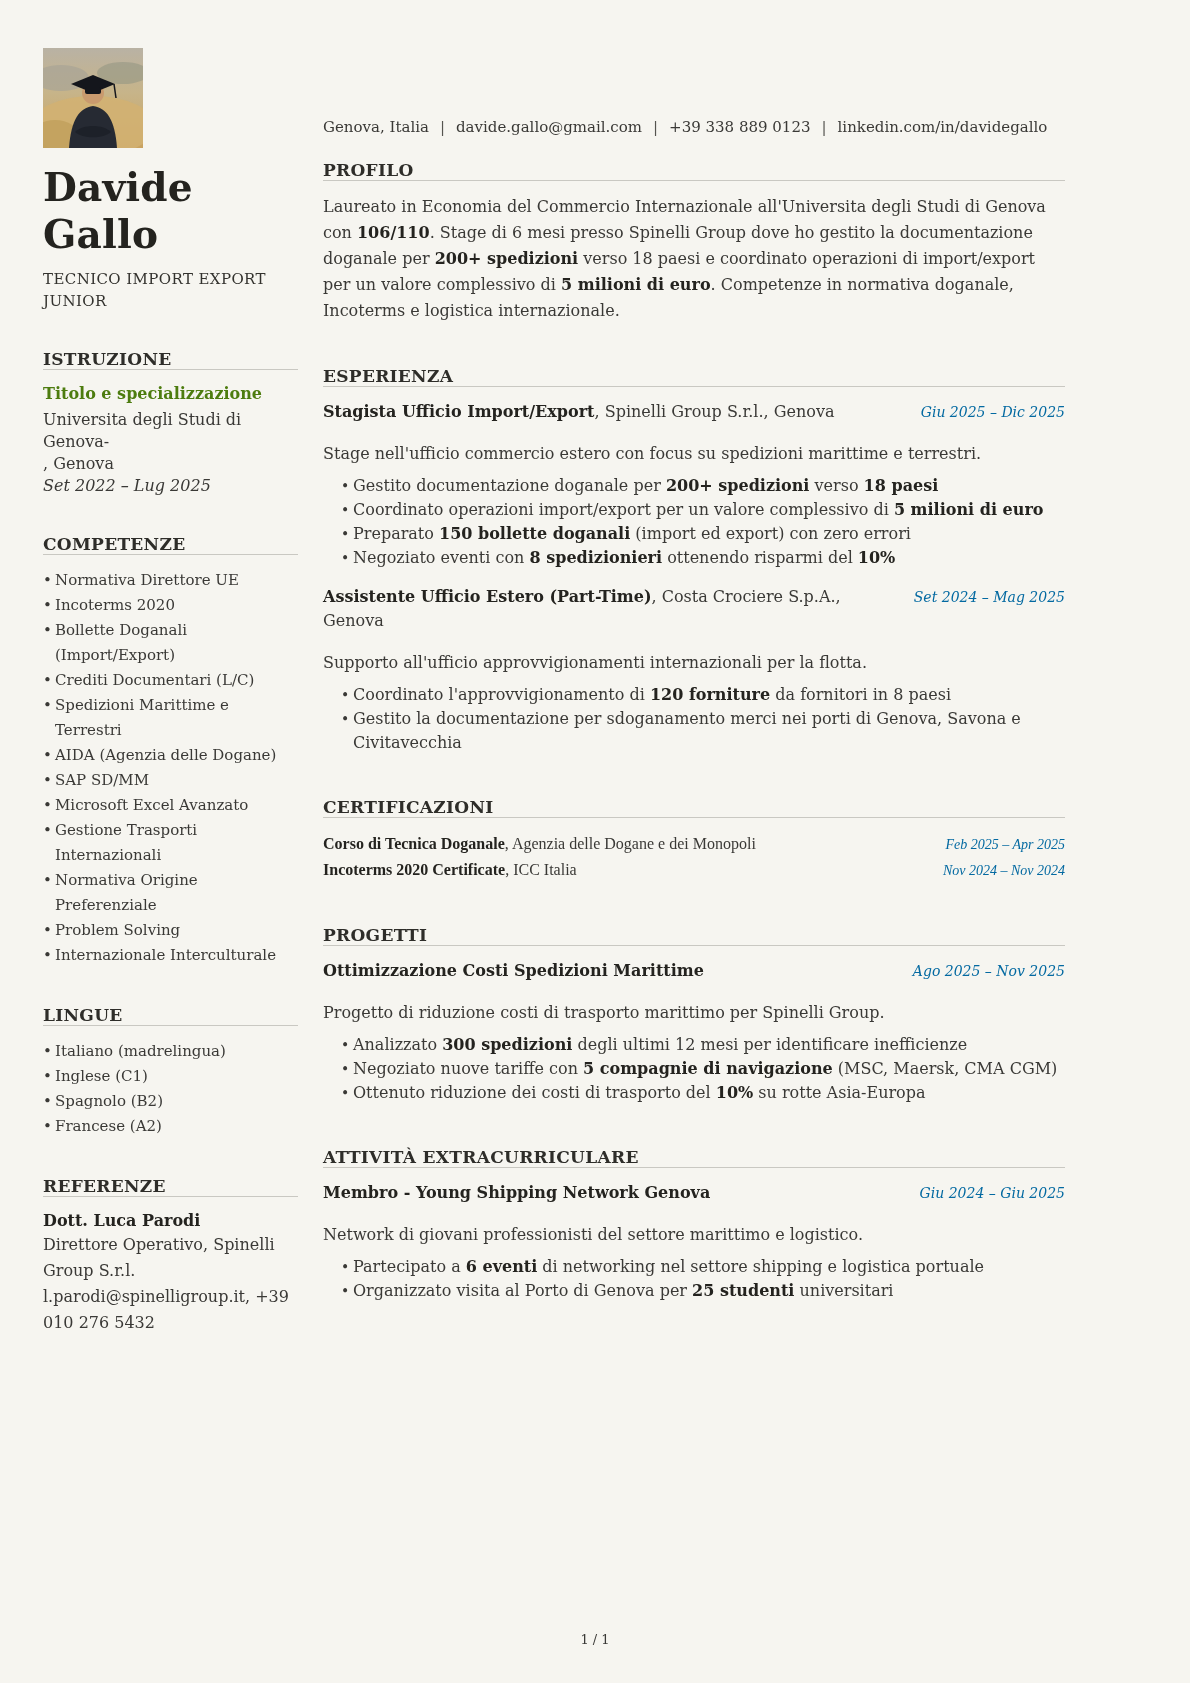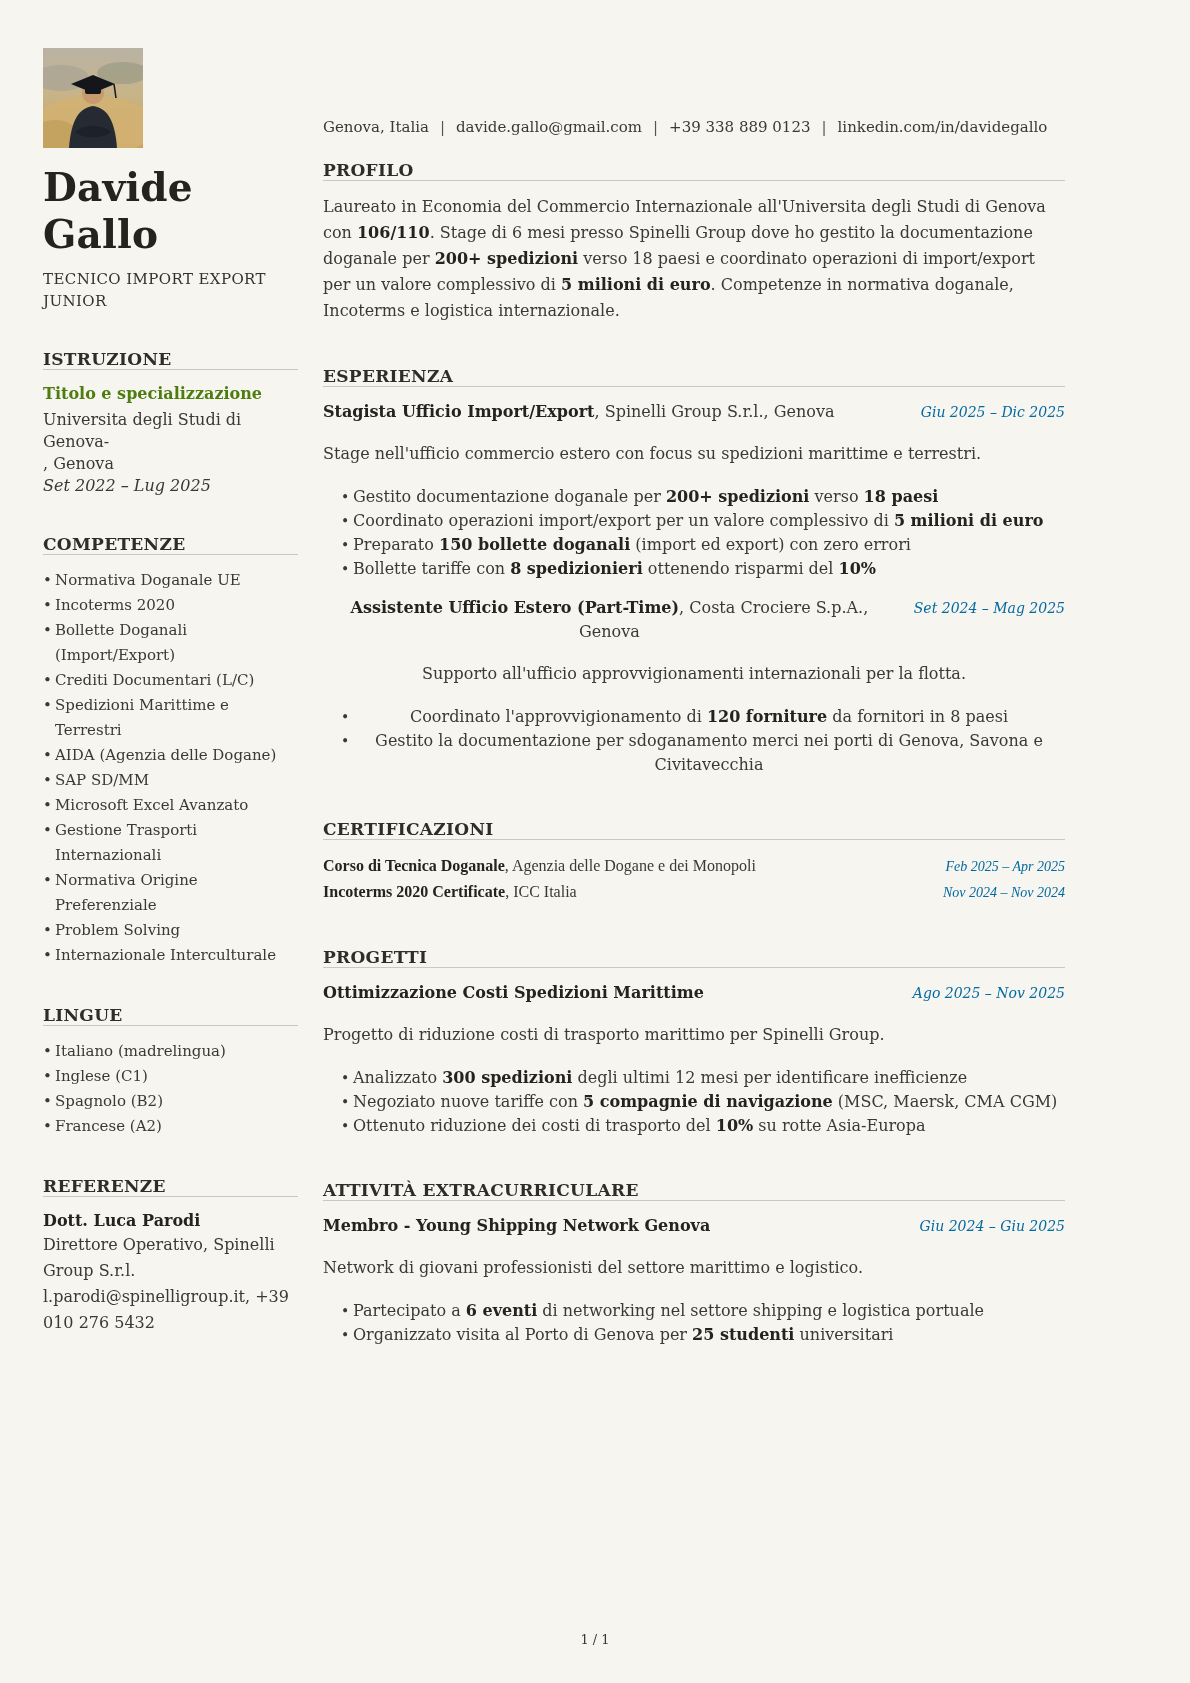--- a/index.html
+++ b/index.html
@@ -40,26 +40,26 @@
   .contact { margin-top:73px; font-size:15px; line-height:20px; white-space:nowrap; }
   .contact .sep { margin:0 11px; color:#55544f; }
 
   .main-sec { margin-top:0; }
   .main-sec.profile { margin-top:23px; }
   .main-sec + .main-sec, .main-sec.gap { margin-top:42px; }
   .profile-text { font-size:16px; line-height:26px; }
   b { font-weight:700; color:#24231f; }
   .bold { font-weight:700; color:#24231f; }
 
-  .item + .item { margin-top:15px;text-align:center; }
+  .item + .item { margin-top:15px; }
   .item-head { display:flex; justify-content:space-between; align-items:baseline; }
   .item-title-line { font-size:16px; line-height:24px; }
   .date { font-size:14px; font-style:italic; white-space:nowrap; margin-left:18px; color:#0369a1; }
   .summary { font-size:16px; line-height:24px; margin-top:18px; }
-  .bullets { margin-top:19px; }
+  .bullets { margin-top:8px; }
   .bullet { font-size:16px; line-height:24px; padding-left:30px; position:relative; }
   .bullet::before { content:"•"; position:absolute; left:18px; top:0; font-size:14px; }
 
   .cert-row { display:flex; justify-content:space-between; align-items:baseline;font-family:Liberation Serif, serif; }
   .cert-row .item-title-line { line-height:26px; }
 
   .footer {
     position:absolute; left:0; right:0; bottom:36px;
     text-align:center; font-size:13px; color:#3a3936;
   }
@@ -102,21 +102,21 @@
         <h2 class="sec-head">ISTRUZIONE</h2>
         <div class="edu-degree">Titolo e specializzazione</div>
         <div class="edu-school">Universita degli Studi di Genova-</div>
         <div class="edu-school">, Genova</div>
         <div class="edu-dates">Set 2022 – Lug 2025</div>
       </section>
 
       <section class="side-sec">
         <h2 class="sec-head">COMPETENZE</h2>
         <ul class="side-list">
-          <li>Normativa Doganale UE</li>
+          <li>Normativa Direttore UE</li>
           <li>Incoterms 2020</li>
           <li>Bollette Doganali (Import/Export)</li>
           <li>Crediti Documentari (L/C)</li>
           <li>Spedizioni Marittime e Terrestri</li>
           <li>AIDA (Agenzia delle Dogane)</li>
           <li>SAP SD/MM</li>
           <li>Microsoft Excel Avanzato</li>
           <li>Gestione Trasporti Internazionali</li>
           <li>Normativa Origine Preferenziale</li>
           <li>Problem Solving</li>
@@ -159,21 +159,21 @@
         <div class="item">
           <div class="item-head">
             <div class="item-title-line"><span class="bold">Stagista Ufficio Import/Export</span><span>, Spinelli Group S.r.l., Genova</span></div>
             <span class="date">Giu 2025 – Dic 2025</span>
           </div>
           <div class="summary">Stage nell'ufficio commercio estero con focus su spedizioni marittime e terrestri.</div>
           <div class="bullets">
             <div class="bullet"><span>Gestito documentazione doganale per </span><b>200+ spedizioni</b><span> verso </span><b>18 paesi</b></div>
             <div class="bullet"><span>Coordinato operazioni import/export per un valore complessivo di </span><b>5 milioni di euro</b></div>
             <div class="bullet"><span>Preparato </span><b>150 bollette doganali</b><span> (import ed export) con zero errori</span></div>
-            <div class="bullet"><span>Bollette tariffe con </span><b>8 spedizionieri</b><span> ottenendo risparmi del </span><b>10%</b></div>
+            <div class="bullet"><span>Negoziato eventi con </span><b>8 spedizionieri</b><span> ottenendo risparmi del </span><b>10%</b></div>
           </div>
         </div>
 
         <div class="item">
           <div class="item-head">
             <div class="item-title-line"><span class="bold">Assistente Ufficio Estero (Part-Time)</span><span>, Costa Crociere S.p.A., Genova</span></div>
             <span class="date">Set 2024 – Mag 2025</span>
           </div>
           <div class="summary">Supporto all'ufficio approvvigionamenti internazionali per la flotta.</div>
           <div class="bullets">

